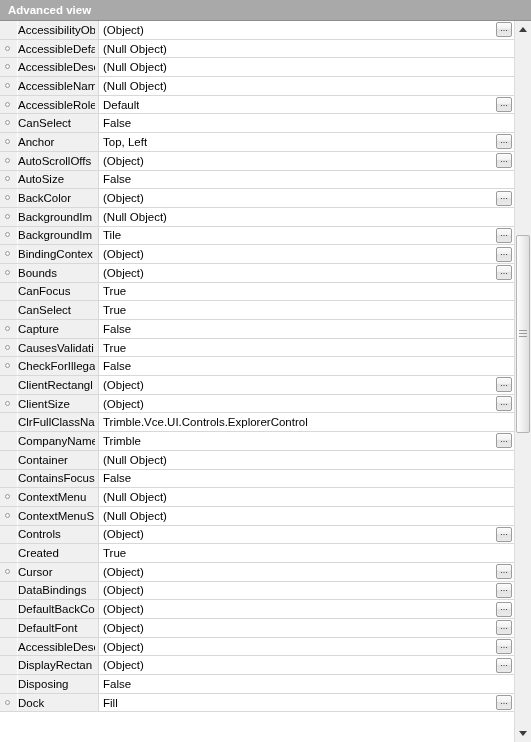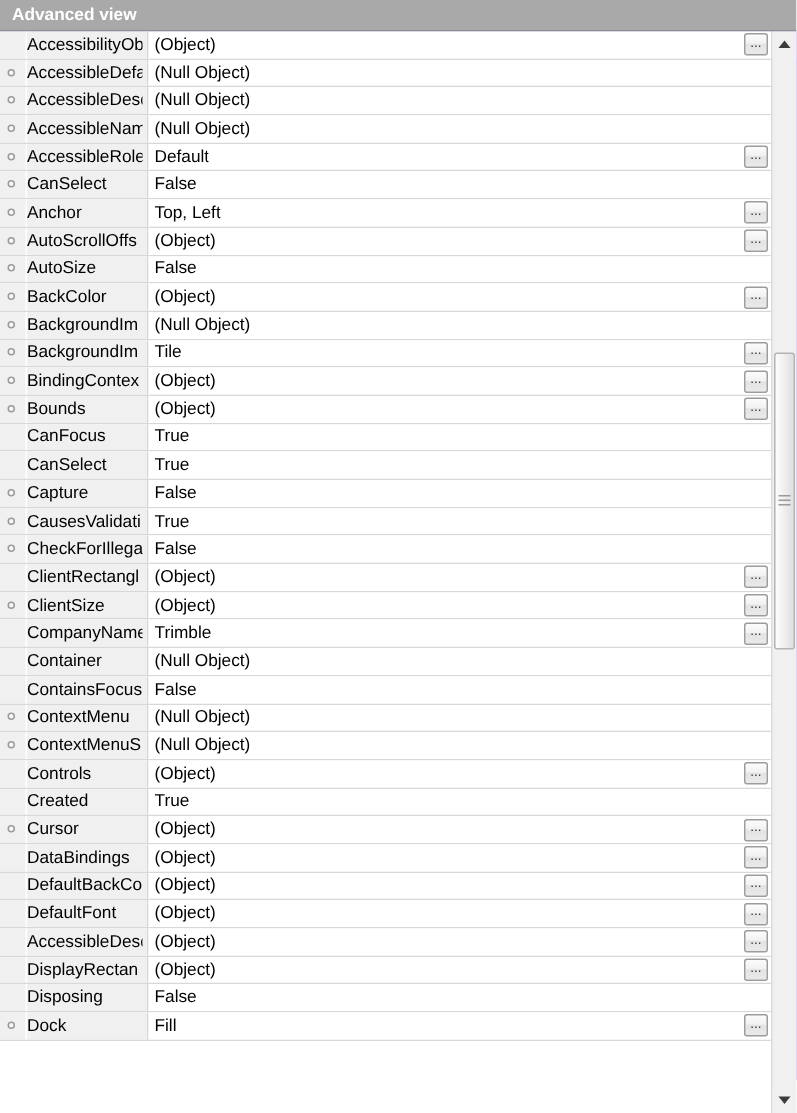--- a/index.html
+++ b/index.html
@@ -460,20 +460,29 @@
         <div class="row">
           <div class="gutter">
             <div class="bullet"></div>
           </div>
           <div class="name-cell">
             <span class="name-inner">ClientSize</span>
           </div>
           <div class="value-cell">
             <span class="value-text">(Object)</span>
             <div class="ellipsis-btn">...</div>
+          </div>
+        </div>
+        <div class="row">
+          <div class="gutter"></div>
+          <div class="name-cell">
+            <span class="name-inner">ClrFullClassNa</span>
+          </div>
+          <div class="value-cell">
+            <span class="value-text">Trimble.Vce.UI.Controls.ExplorerControl</span>
           </div>
         </div>
         <div class="row">
           <div class="gutter"></div>
           <div class="name-cell">
             <span class="name-inner">CompanyName</span>
           </div>
           <div class="value-cell">
             <span class="value-text">Trimble</span>
             <div class="ellipsis-btn">...</div>

